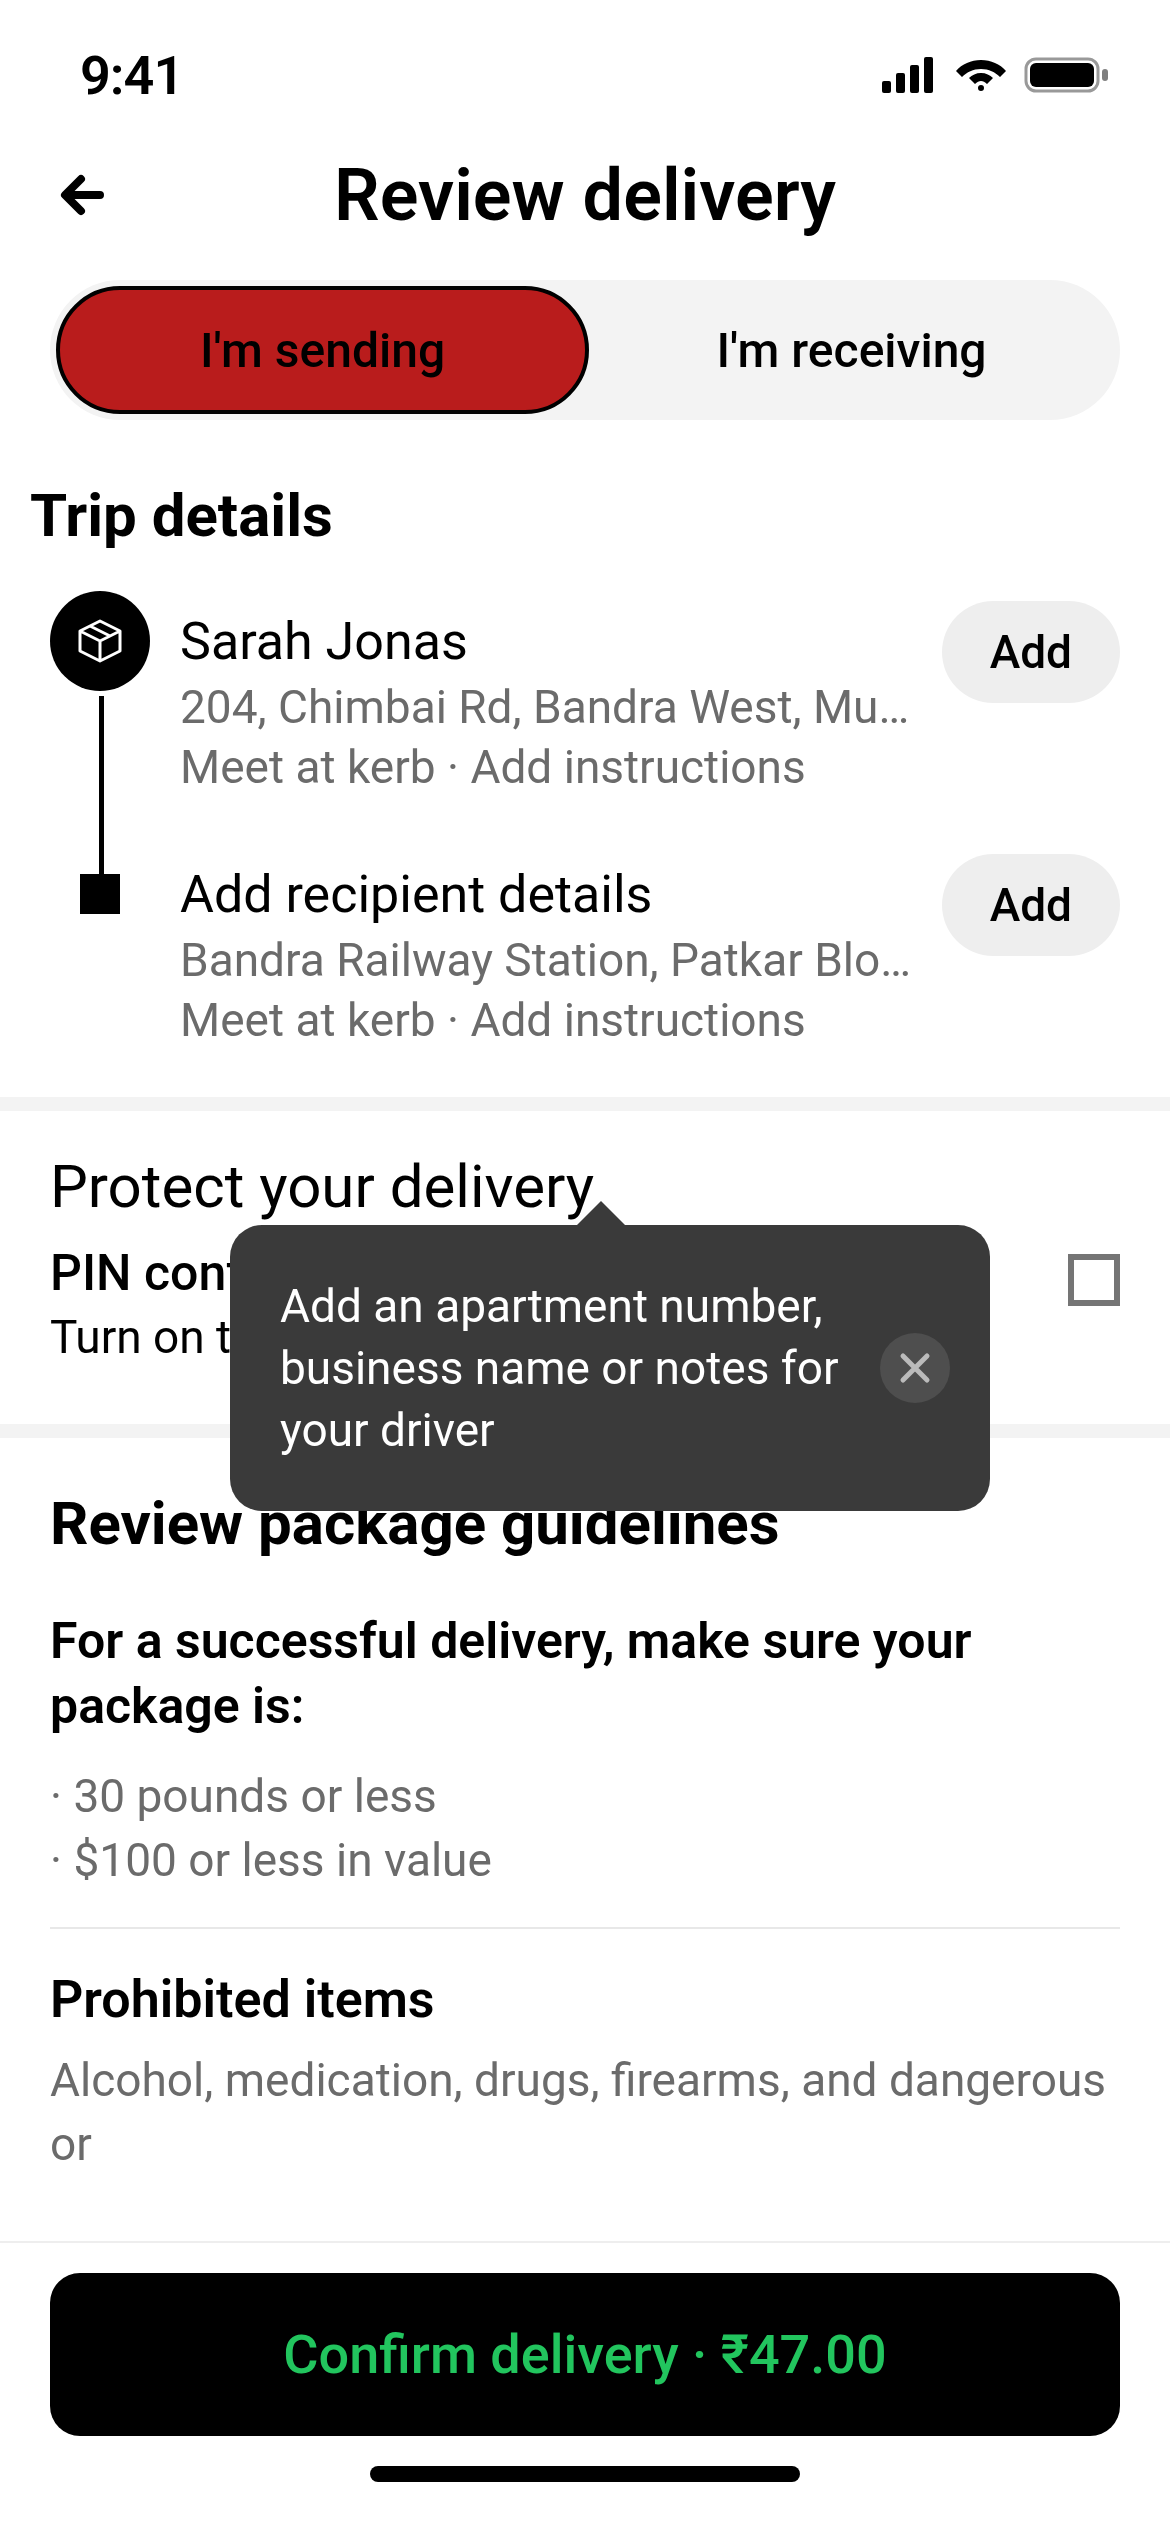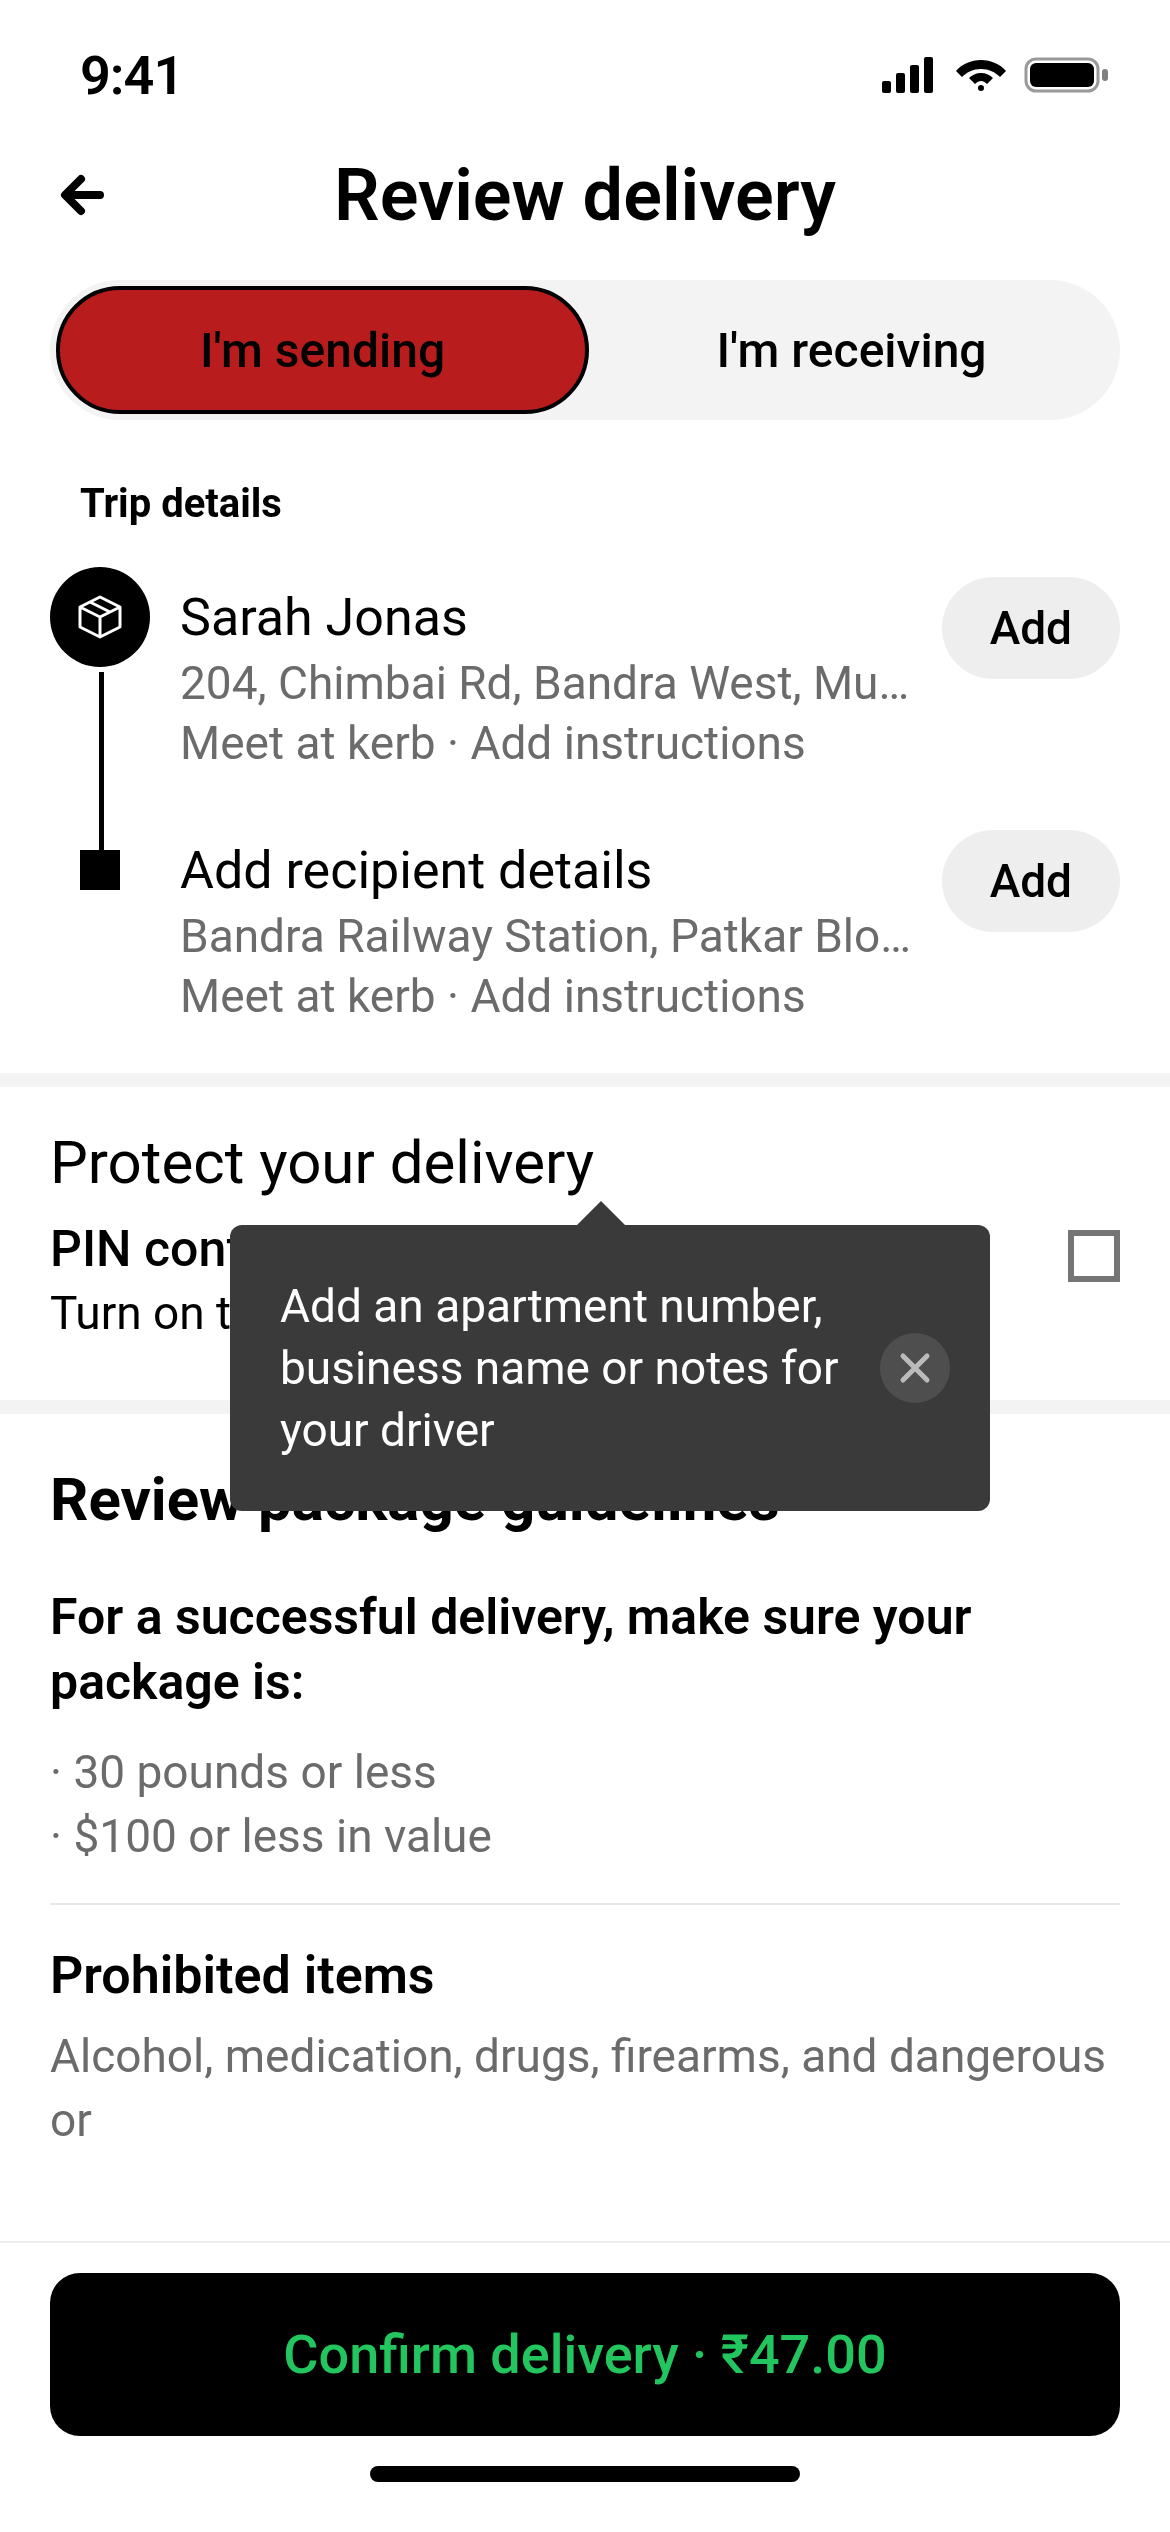--- a/index.html
+++ b/index.html
@@ -72,23 +72,23 @@
       cursor: pointer;
     }
     .seg-btn.active {
       background: #b91c1c;
       border: 4px solid #000;
     }
     .seg-btn.inactive {
       color: #000;
     }
     .section-title {
-      font-size: 40px;
+      font-size: 60px;
       font-weight: 700;
-      padding: 10px 50px 40px 80px;
+      padding: 10px 50px 40px 30px;
     }
     .trip-container {
       padding: 0 50px;
       position: relative;
     }
     .trip-row {
       display: flex;
       align-items: flex-start;
       gap: 30px;
       margin-bottom: 50px;
@@ -252,21 +252,21 @@
       background: #000;
       border-radius: 10px;
       margin: 30px auto 0;
     }
     .tooltip {
       position: absolute;
       top: 1225px;
       left: 230px;
       width: 760px;
       background: #3a3a3a;
-      border-radius: 12px;
+      border-radius: 32px;
       padding: 50px 40px 50px 50px;
       display: flex;
       align-items: center;
       gap: 20px;
       z-index: 100;
     }
     .tooltip::before {
       content: "";
       position: absolute;
       top: -24px;

